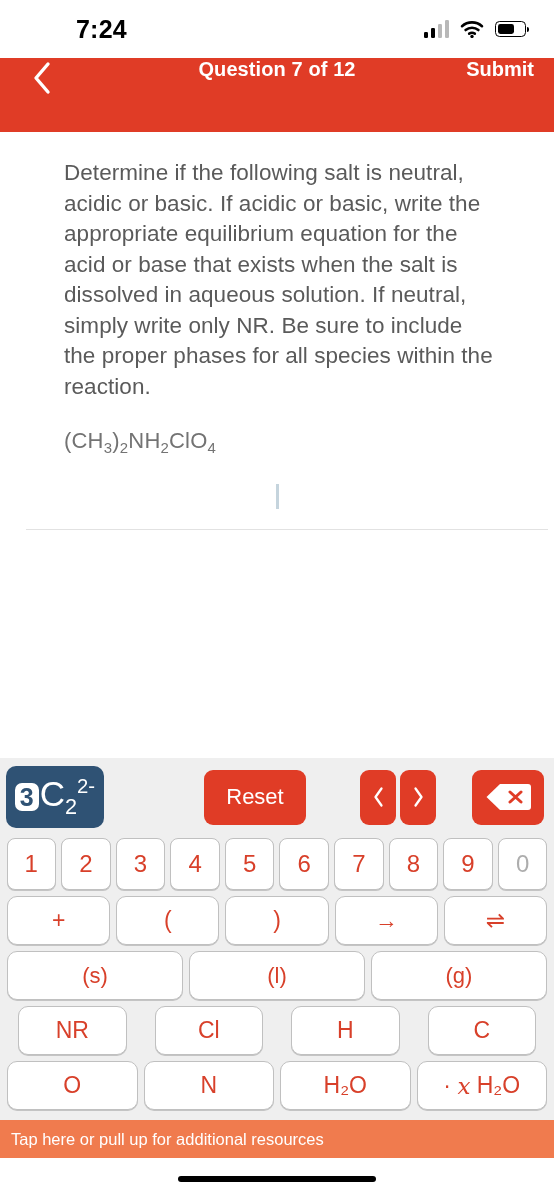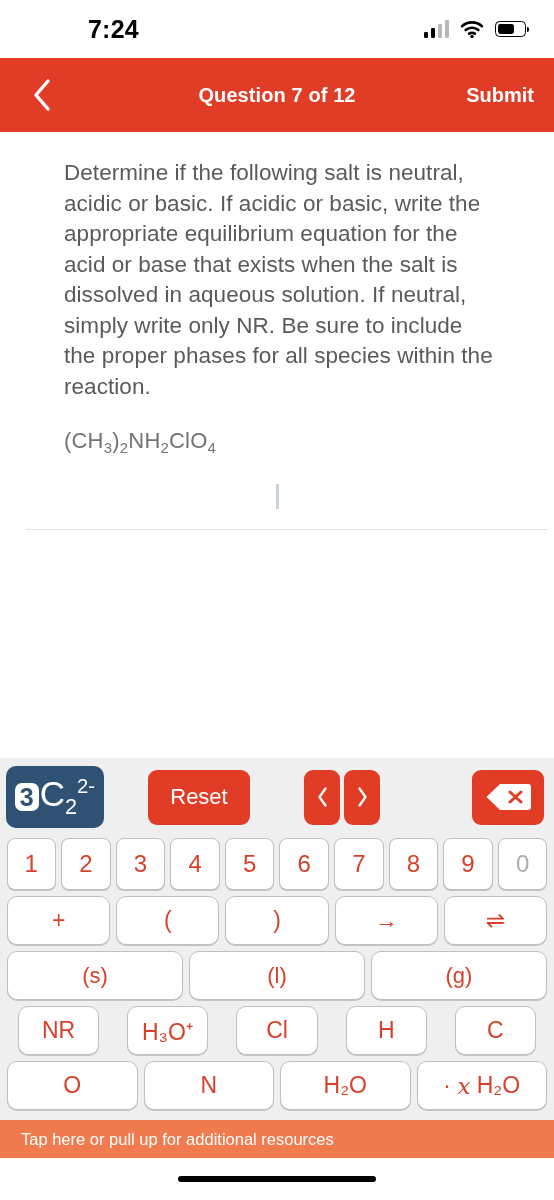--- a/index.html
+++ b/index.html
@@ -21,21 +21,21 @@
     flex-direction: column;
   }
 
   
   .status-bar {
     height: 58px;
     background: #ffffff;
     display: flex;
     align-items: center;
     justify-content: space-between;
-    padding: 0 28px 0 16px;
+    padding: 0 28px 0 4px;
     flex: 0 0 auto;
   }
   .status-time {
     font-size: 25px;
     font-weight: bold;
     color: #000000;
     letter-spacing: 0.2px;
     margin-left: 72px;
   }
   .status-right {
@@ -83,21 +83,21 @@
     width: 62%;
     background: #000000;
     border-radius: 2.4px;
   }
 
   
   .nav-bar {
     height: 74px;
     background: #E03C26;
     display: flex;
-    align-items: center;
+    align-items: flex-start;
     position: relative;
     flex: 0 0 auto;
   }
   .nav-back {
     position: absolute;
     left: 22px;
     width: 40px;
     height: 40px;
     display: flex;
     align-items: center;
@@ -224,21 +224,21 @@
   .coef-rest sub { font-size: 0.62em; }
   .coef-rest sup { font-size: 0.58em; }
 
   .key-reset {
     background: #E03C26;
     border: none;
     border-radius: 9px;
     color: #ffffff;
     width: 102px;
     height: 55px;
-    margin-left: 44px;
+    margin-left: 100px;
     display: flex;
     align-items: center;
     justify-content: center;
     font-size: 22px;
     cursor: pointer;
     user-select: none;
   }
   .arrow-group {
     display: flex;
     gap: 4px;
@@ -288,21 +288,21 @@
 
   .ital { font-style: italic; font-family: "DejaVu Serif", serif; }
 
   
   .resources-bar {
     flex: 0 0 auto;
     height: 38px;
     background: #F07B4E;
     display: flex;
     align-items: center;
-    padding-left: 21px;
+    padding-left: 11px;
     color: #ffffff;
     font-size: 16.5px;
     cursor: pointer;
   }
 
   
   .home-area {
     flex: 0 0 auto;
     height: 42px;
     background: #ffffff;
@@ -414,21 +414,20 @@
     </div>
 
     <div class="kb-row row-phase">
       <div class="key">(s)</div>
       <div class="key">(l)</div>
       <div class="key">(g)</div>
     </div>
 
     <div class="kb-row row-species">
       <div class="key">NR</div>
-      <div class="key">H₃O⁺</div>
       <div class="key">Cl</div>
       <div class="key">H</div>
       <div class="key">C</div>
     </div>
 
     <div class="kb-row row-elem">
       <div class="key">O</div>
       <div class="key">N</div>
       <div class="key">H₂O</div>
       <div class="key">

